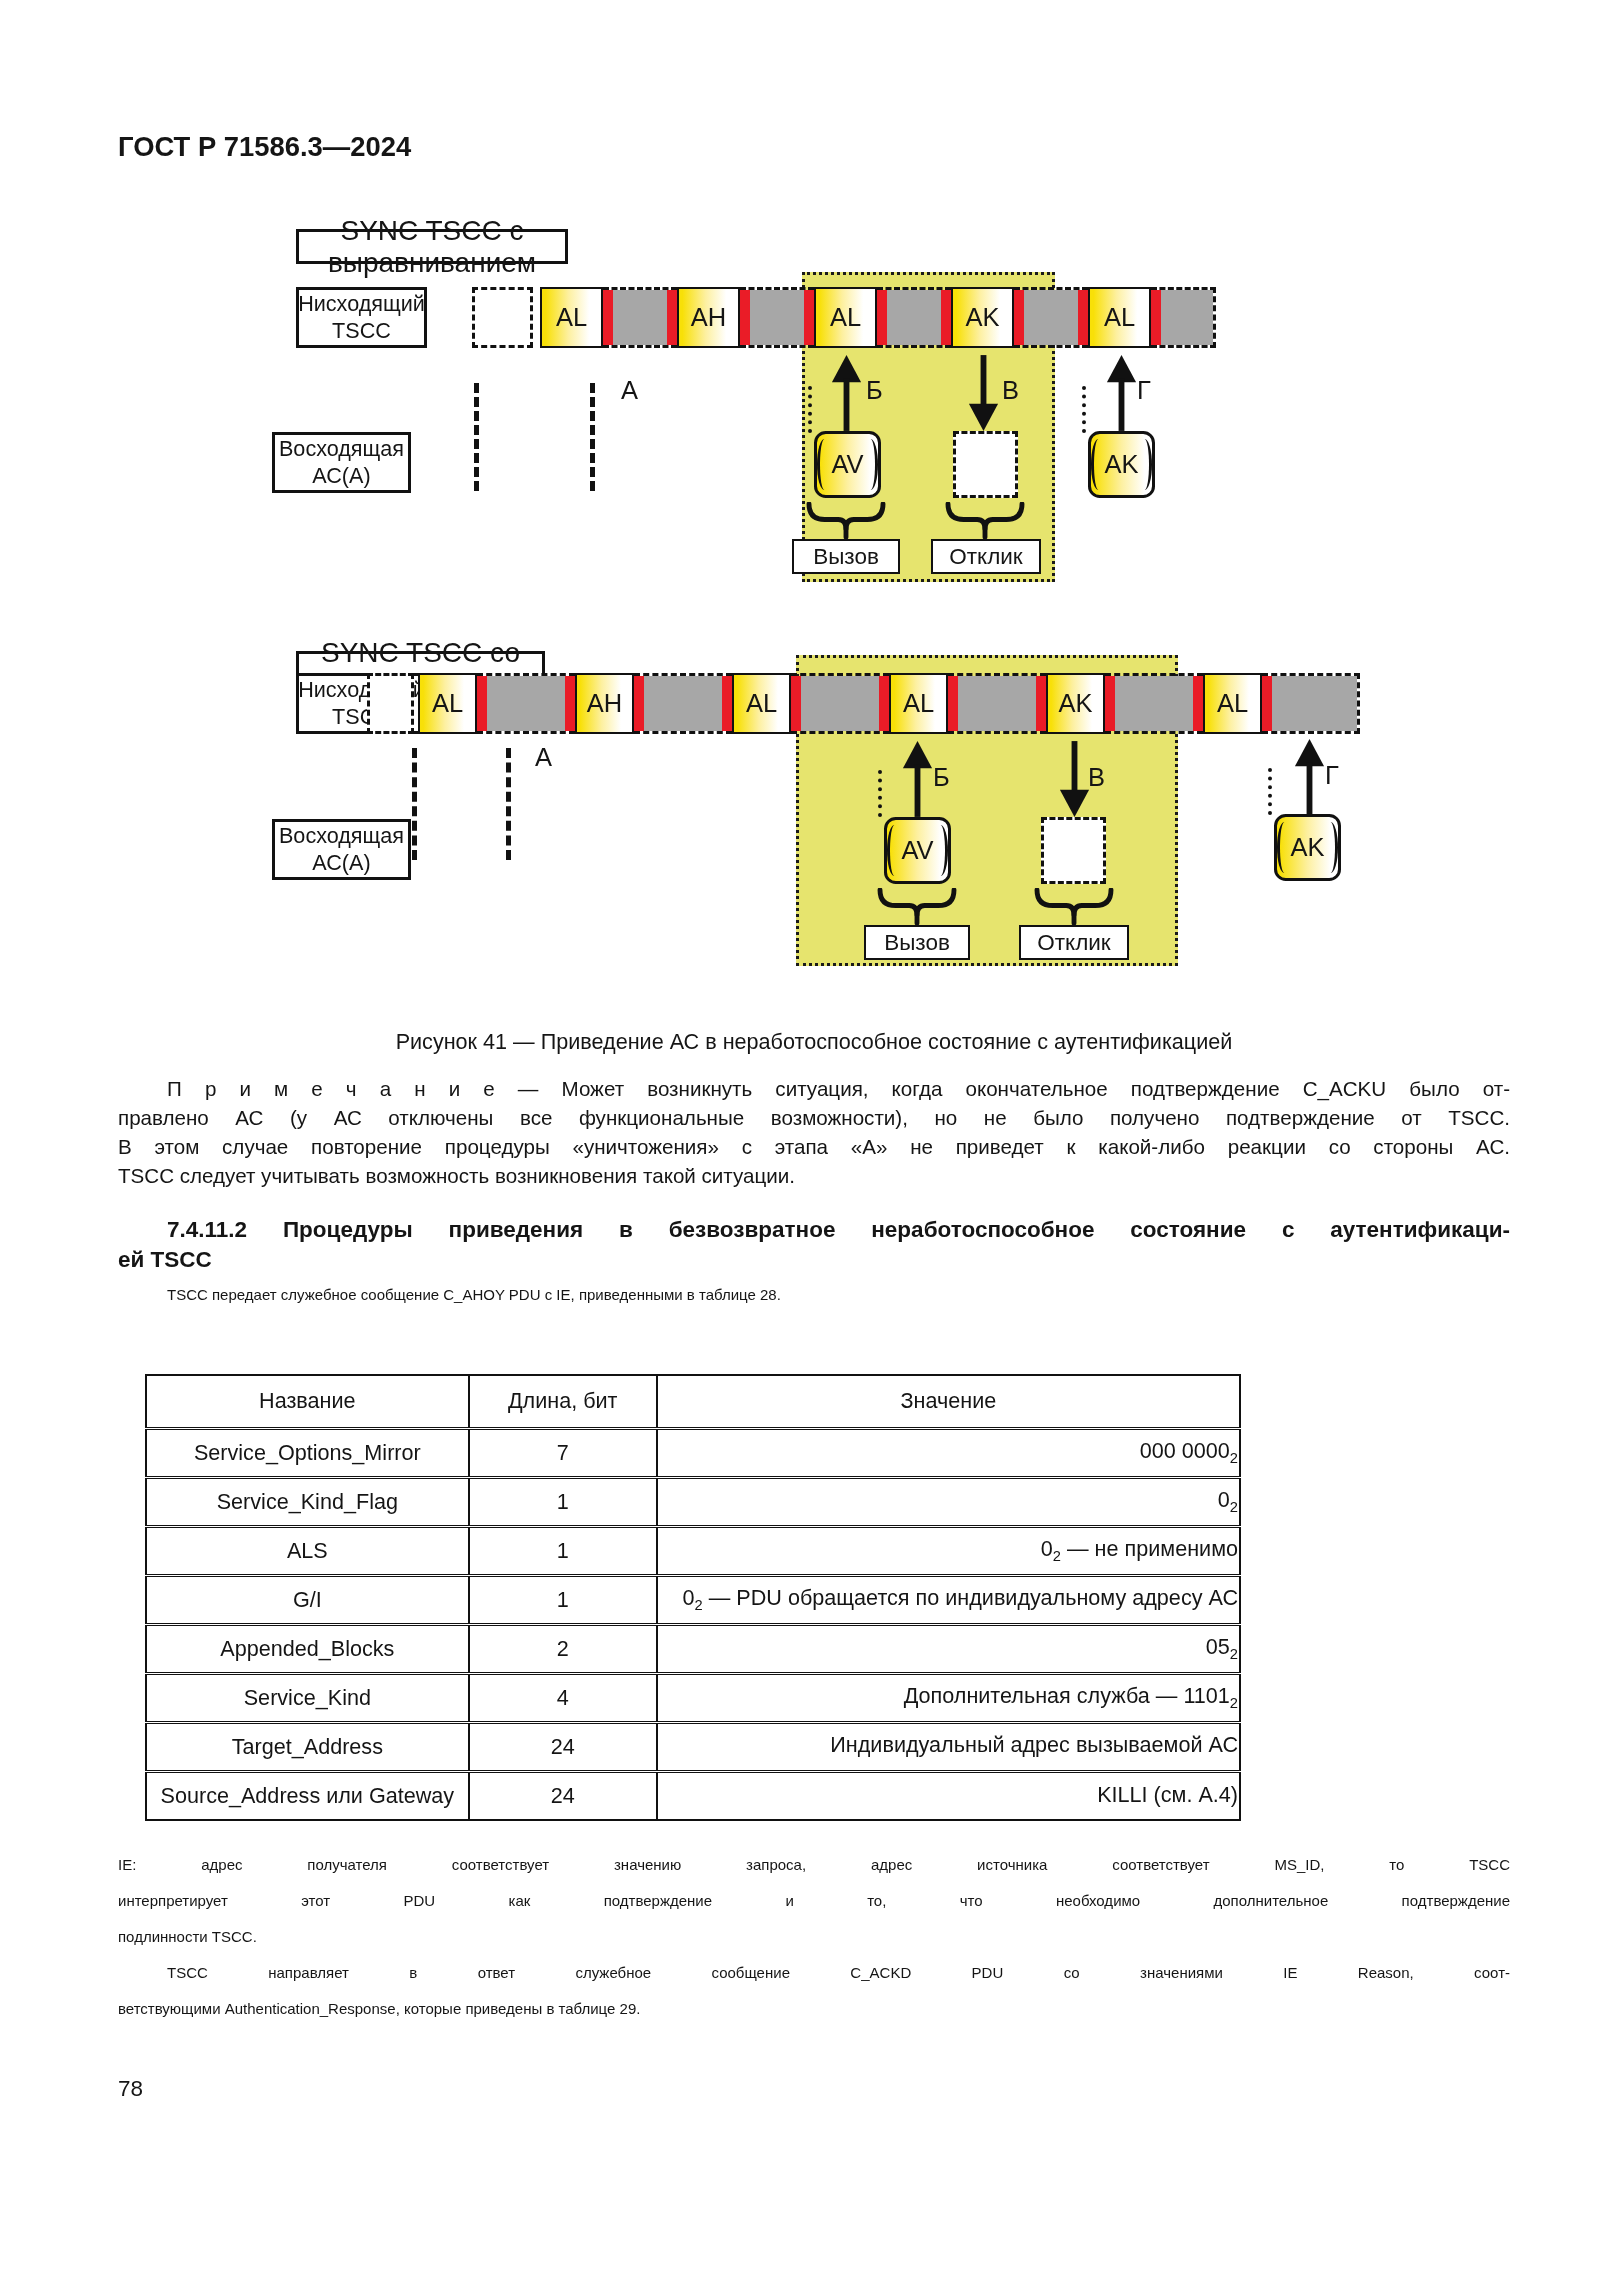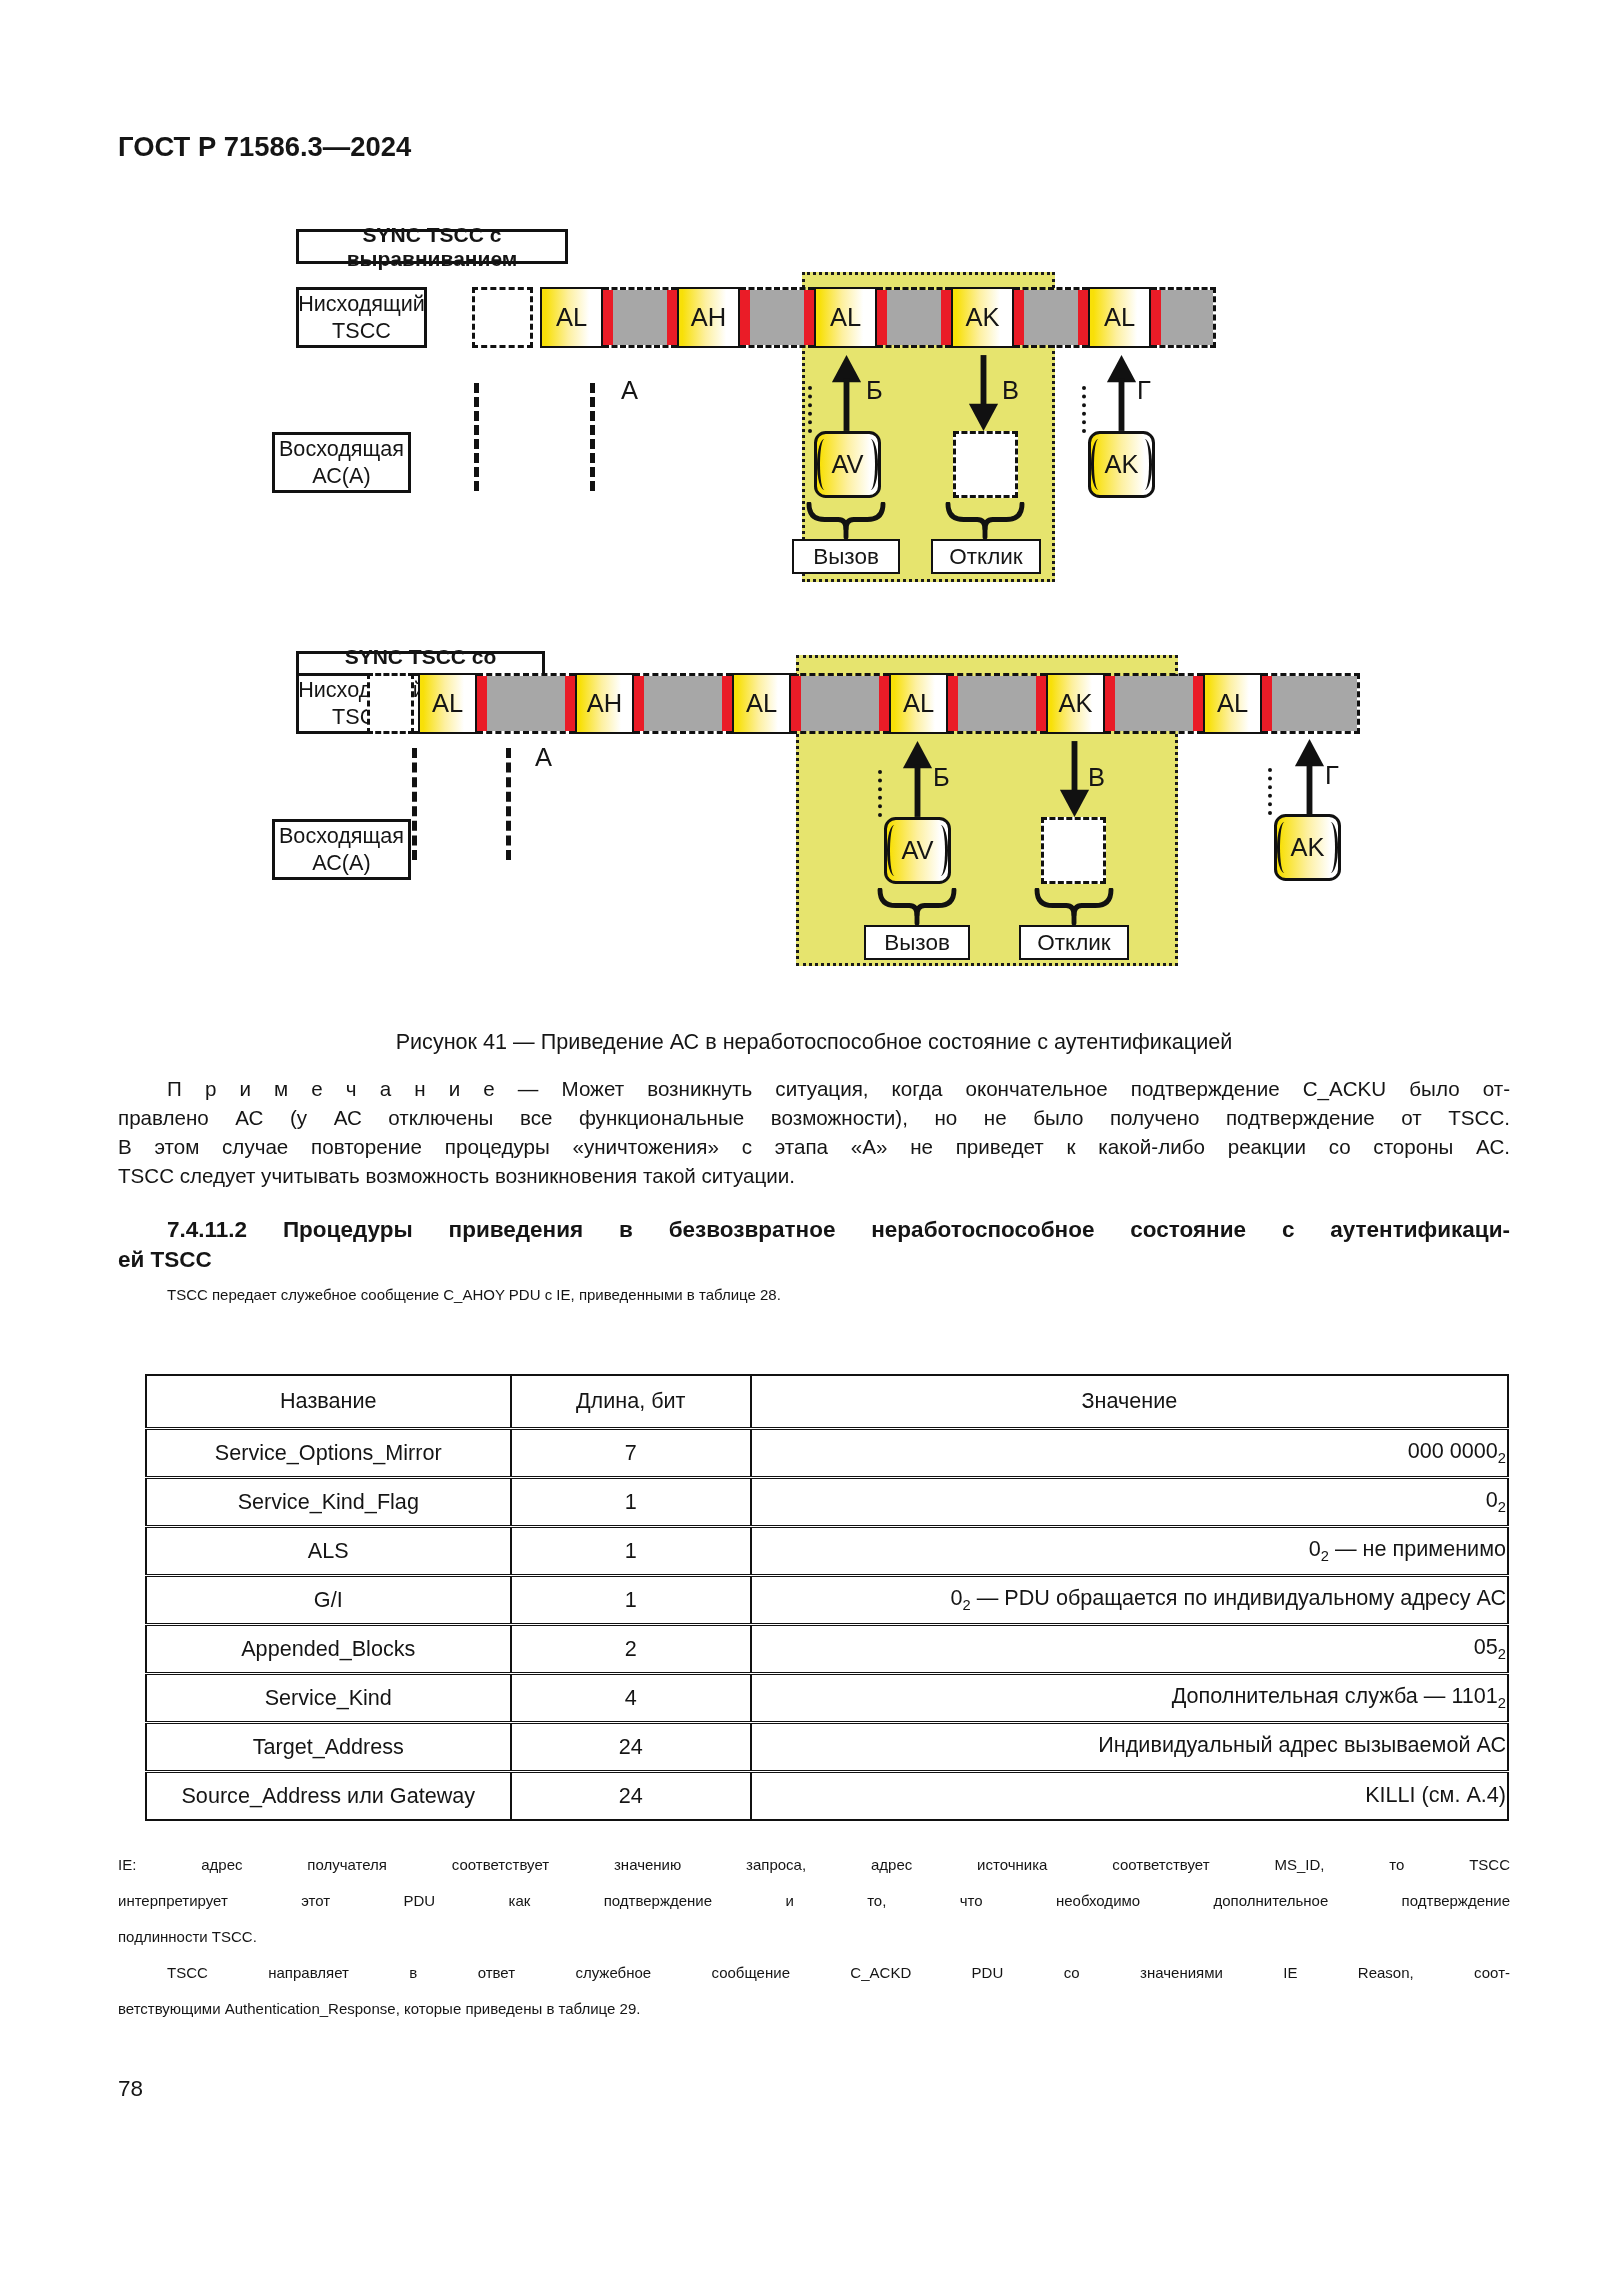--- a/index.html
+++ b/index.html
@@ -5,21 +5,21 @@
   html,body{margin:0;padding:0;background:#ffffff;}
   .page{position:relative;width:1621px;height:2293px;background:#fff;
         font-family:"Liberation Sans", sans-serif;color:#151515;overflow:hidden;}
 
   .doc-header{position:absolute;left:118px;top:131px;font-size:27.4px;font-weight:bold;}
 
   
   .yellow-region{position:absolute;background:#e6e46e;border:3.9px dotted #1a1a1a;z-index:1;box-sizing:border-box;}
   .box{position:absolute;background:#fff;border:3.9px solid #111;box-sizing:border-box;
        display:flex;align-items:center;justify-content:center;text-align:center;z-index:2;}
-  .title-box{font-size:21px;font-weight:bold;}
+  .title-box{font-size:28px;}
   .lane-box{font-size:21.6px;flex-direction:column;line-height:1.22;}
   .empty-box{position:absolute;border:3.9px dashed #111;background:#fff;box-sizing:border-box;z-index:2;}
   .strip{position:absolute;display:flex;height:61px;z-index:2;}
   .slot{box-sizing:border-box;border:2.9px solid #111;
         background:linear-gradient(90deg,#f8e008 6%,#fdf0a0 45%,#ffffff 80%);
         display:flex;align-items:center;justify-content:center;font-size:25.5px;}
   .bridge{box-sizing:border-box;display:flex;border-top:3.9px dashed #111;border-bottom:3.9px dashed #111;}
   .bridge .r{width:9.8px;background:#ea1c27;}
   .bridge .g{flex:1;background:#a7a7a7;}
   .bridge.end{border-right:3.9px dashed #111;}
@@ -47,21 +47,21 @@
   .ind{text-indent:49px;}
   .note{font-size:20.6px;line-height:29px;}
   .sect{font-size:22.5px;line-height:30px;font-weight:bold;}
   .body-t{font-size:15px;line-height:36px;}
   .figcap{position:absolute;left:118px;width:1392px;text-align:center;font-size:21.6px;margin-top:27px;}
   .tabcap{font-size:20.6px;}
   .sp{letter-spacing:3.9px;}
   .pagenum{position:absolute;left:118px;top:2076px;font-size:22.5px;}
 
   
-  table.gost{position:absolute;left:145px;top:1374px;width:1364px;border-collapse:collapse;
+  table.gost{position:absolute;left:145px;top:1374px;width:1096px;border-collapse:collapse;
              font-size:21.6px;z-index:2;}
   table.gost{border:2.9px solid #111;}
   table.gost th,table.gost td{border:2px solid #111;box-sizing:border-box;}
   table.gost th{height:53px;font-weight:normal;text-align:center;border-bottom:3.9px double #111;}
   table.gost td{height:49px;border-top:3.9px double #111;}
   table.gost td.c{text-align:center;}
   table.gost td.v{text-align:right;padding-left:17.6px;}
   table.gost sub{font-size:14.7px;}
 </style>
 </head>

